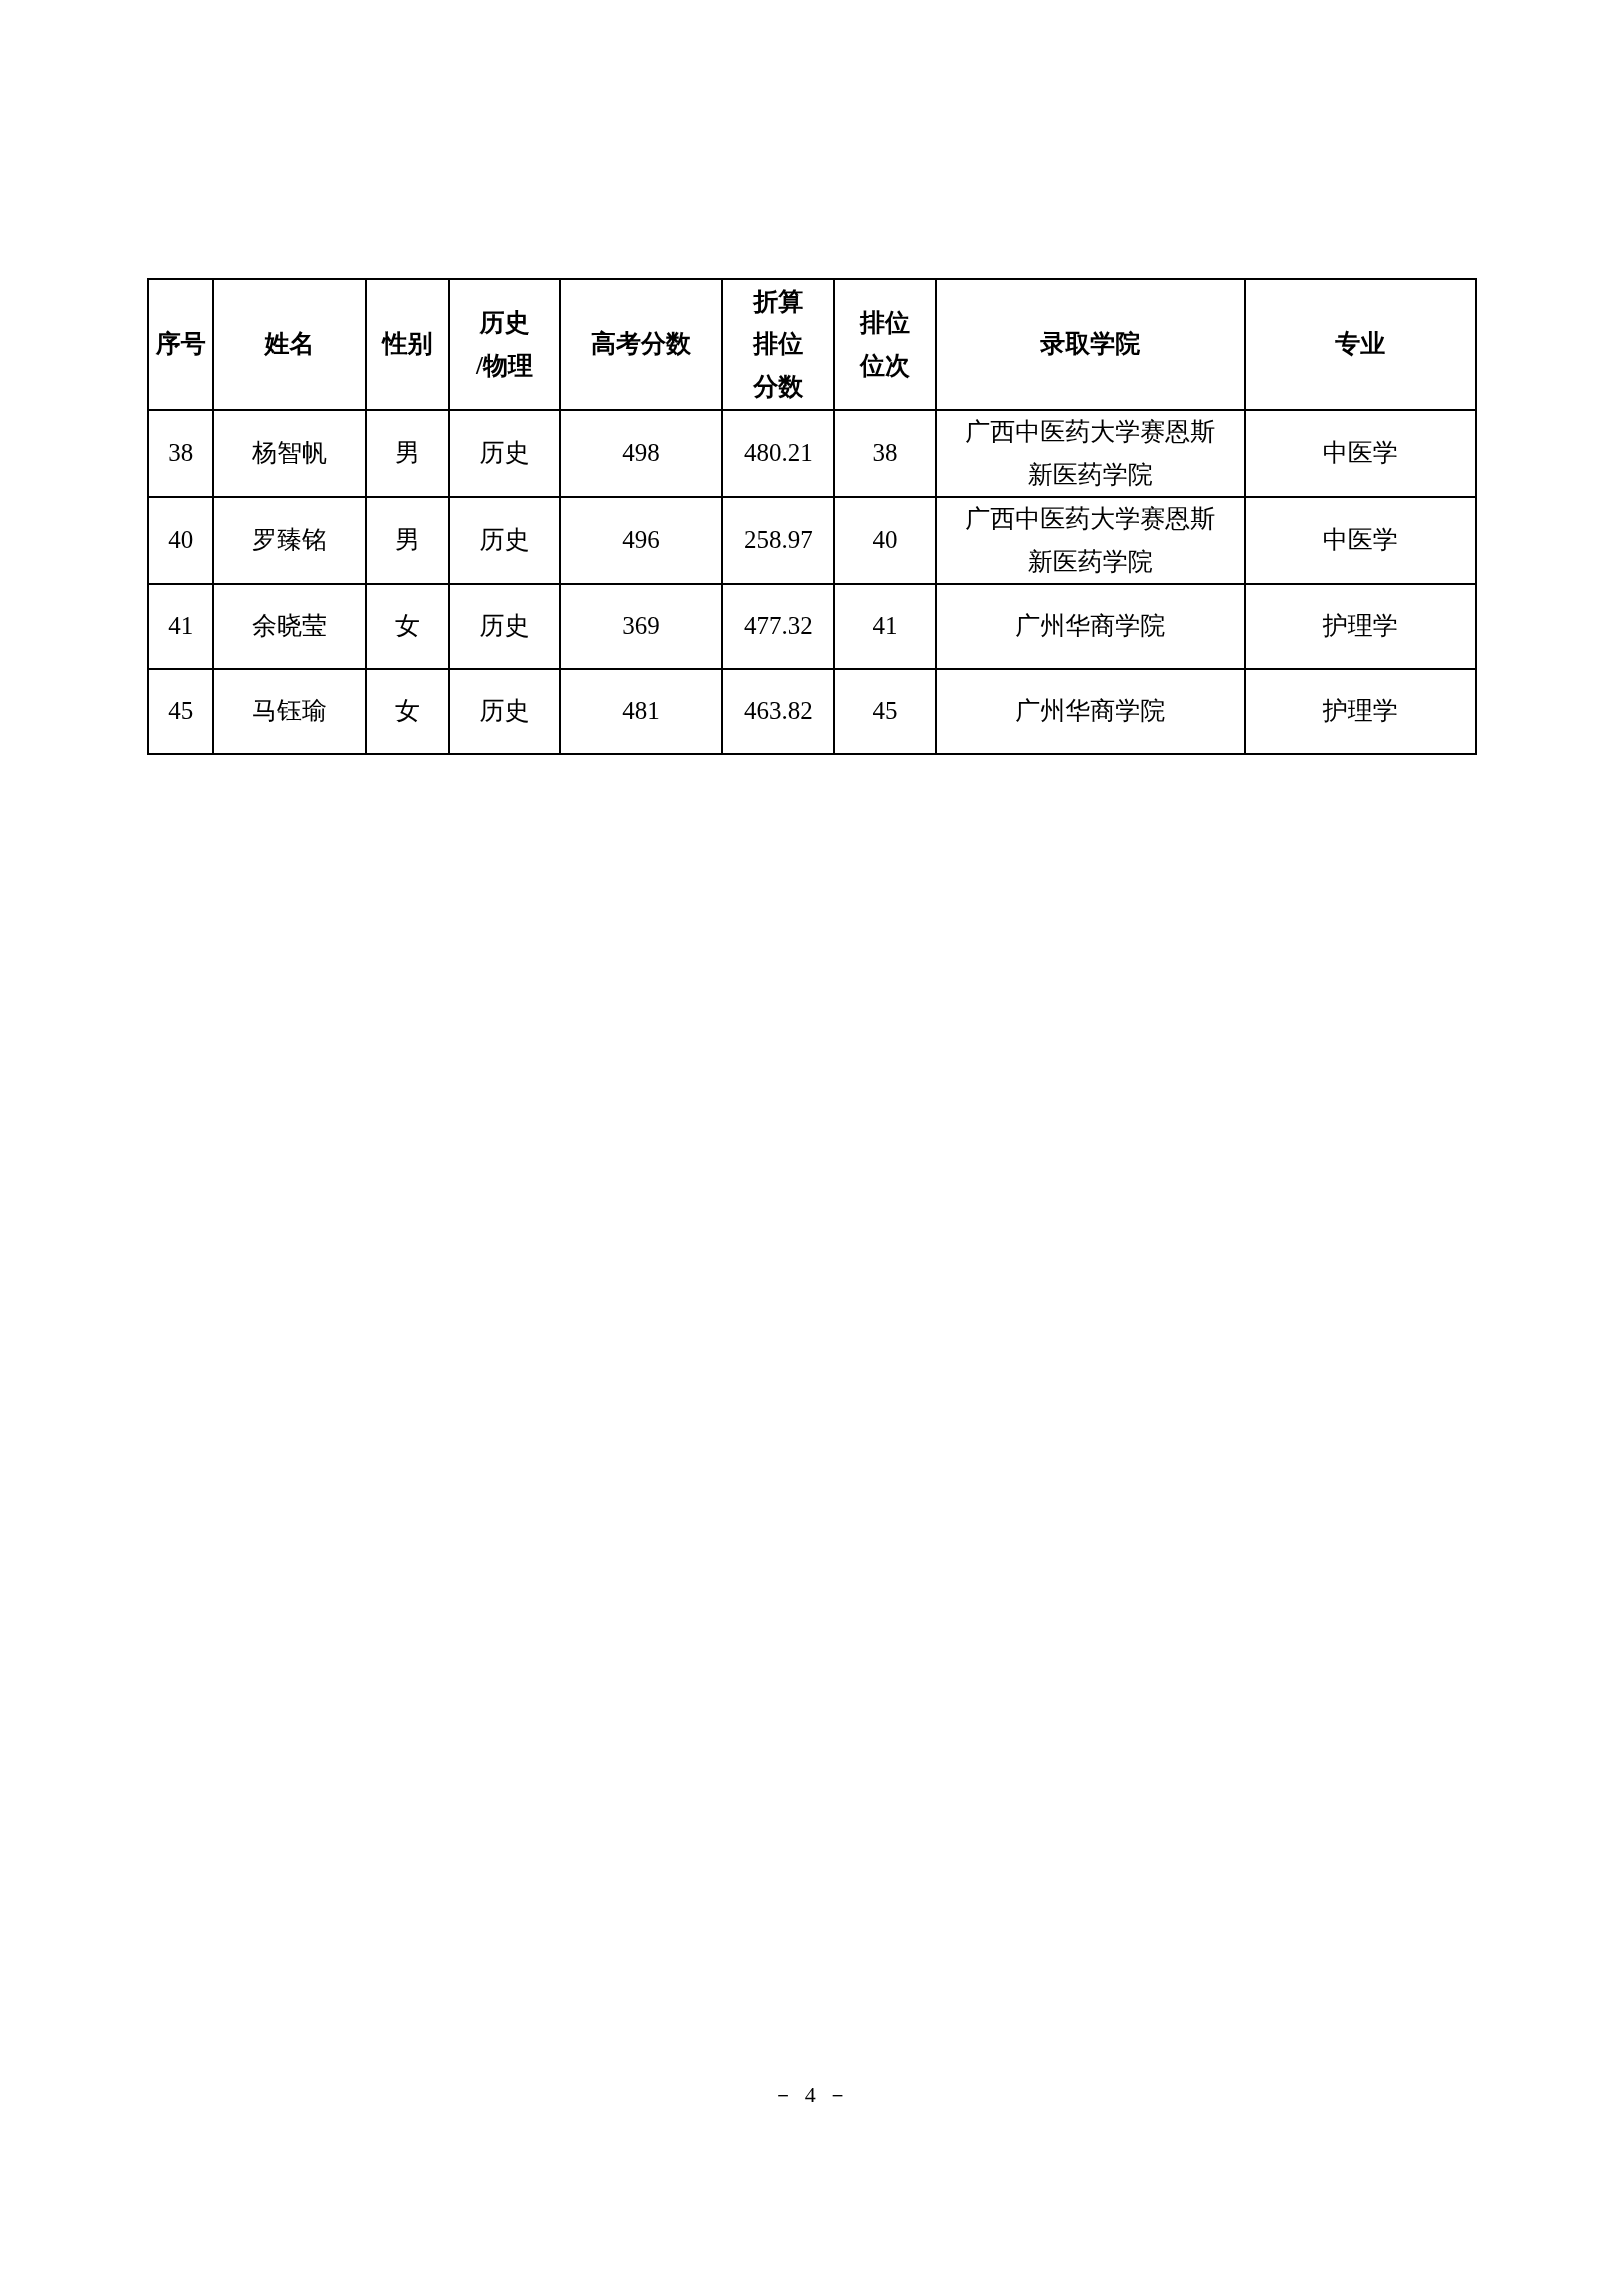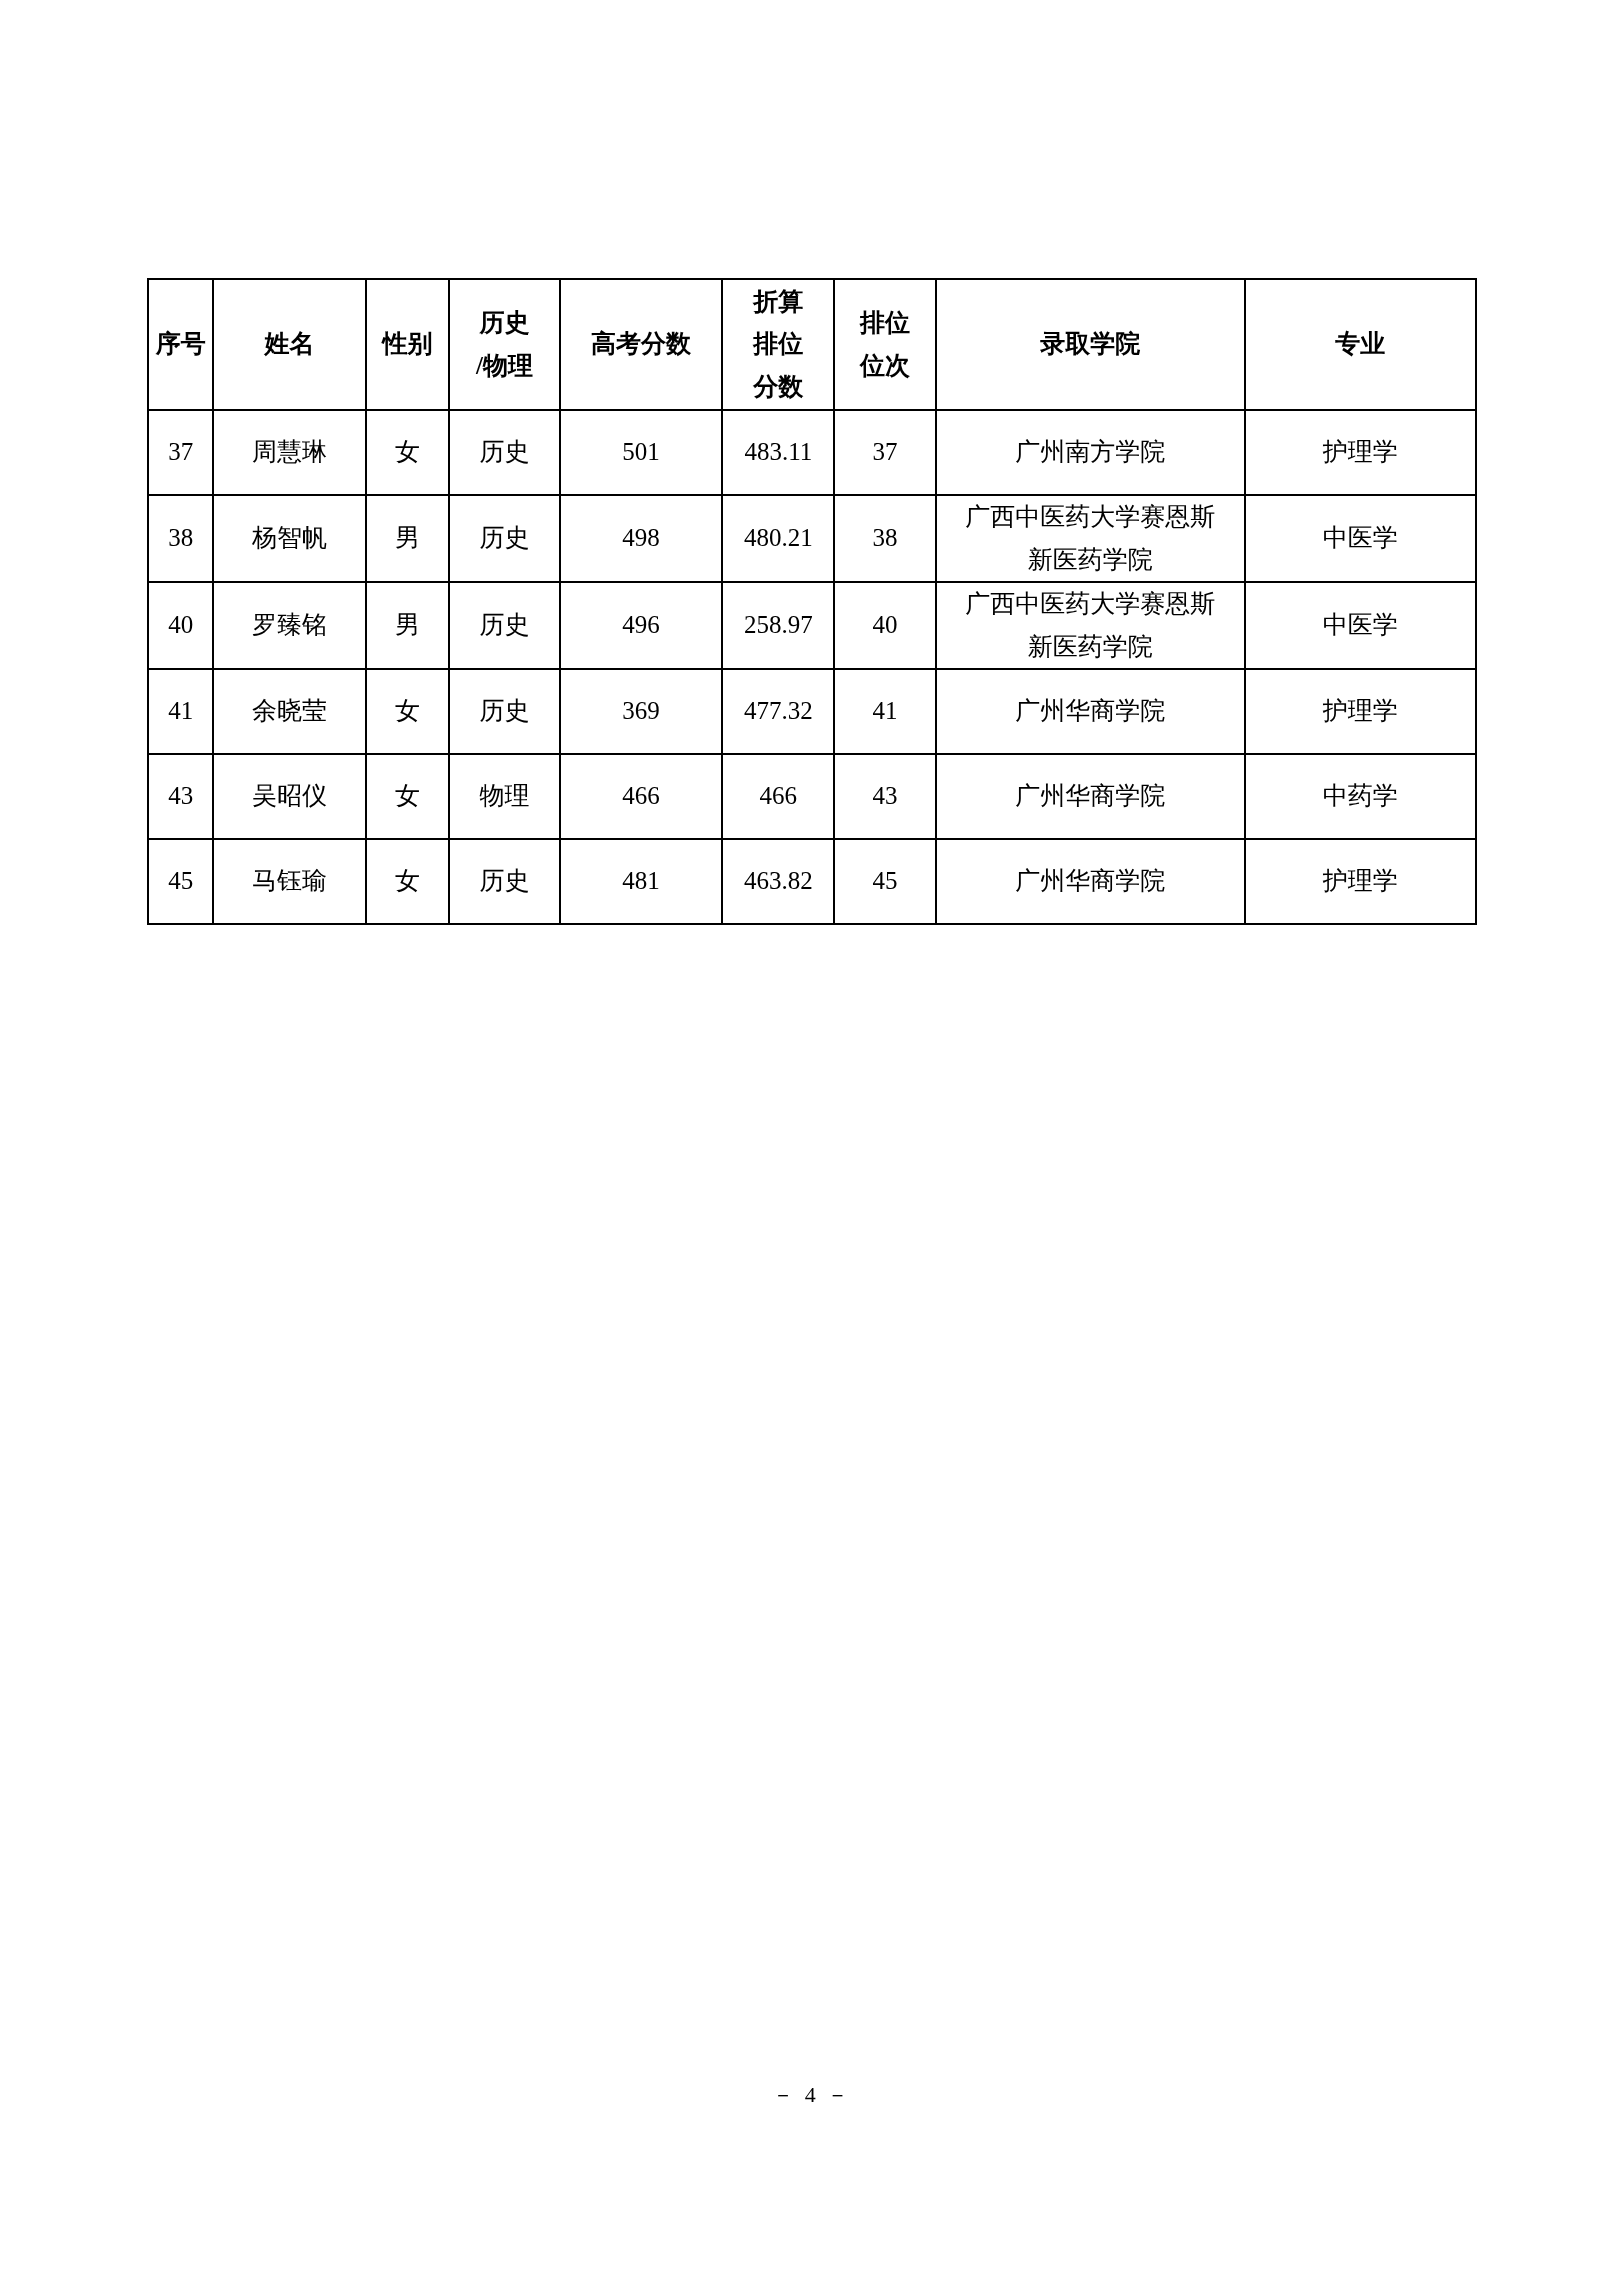--- a/index.html
+++ b/index.html
@@ -80,31 +80,20 @@
 排位
 分数</th>
           <th>排位
 位次</th>
           <th>录取学院</th>
           <th>专业</th>
         </tr>
     </thead>
     <tbody>
         <tr>
-          <td>37</td>
-          <td>周慧琳</td>
-          <td>女</td>
-          <td>历史</td>
-          <td>501</td>
-          <td>483.11</td>
-          <td>37</td>
-          <td>广州南方学院</td>
-          <td>护理学</td>
-        </tr>
-        <tr>
           <td>38</td>
           <td>杨智帆</td>
           <td>男</td>
           <td>历史</td>
           <td>498</td>
           <td>480.21</td>
           <td>38</td>
           <td>广西中医药大学赛恩斯
 新医药学院</td>
           <td>中医学</td>
@@ -126,31 +115,20 @@
           <td>余晓莹</td>
           <td>女</td>
           <td>历史</td>
           <td>369</td>
           <td>477.32</td>
           <td>41</td>
           <td>广州华商学院</td>
           <td>护理学</td>
         </tr>
         <tr>
-          <td>43</td>
-          <td>吴昭仪</td>
-          <td>女</td>
-          <td>物理</td>
-          <td>466</td>
-          <td>466</td>
-          <td>43</td>
-          <td>广州华商学院</td>
-          <td>中药学</td>
-        </tr>
-        <tr>
           <td>45</td>
           <td>马钰瑜</td>
           <td>女</td>
           <td>历史</td>
           <td>481</td>
           <td>463.82</td>
           <td>45</td>
           <td>广州华商学院</td>
           <td>护理学</td>
         </tr>

